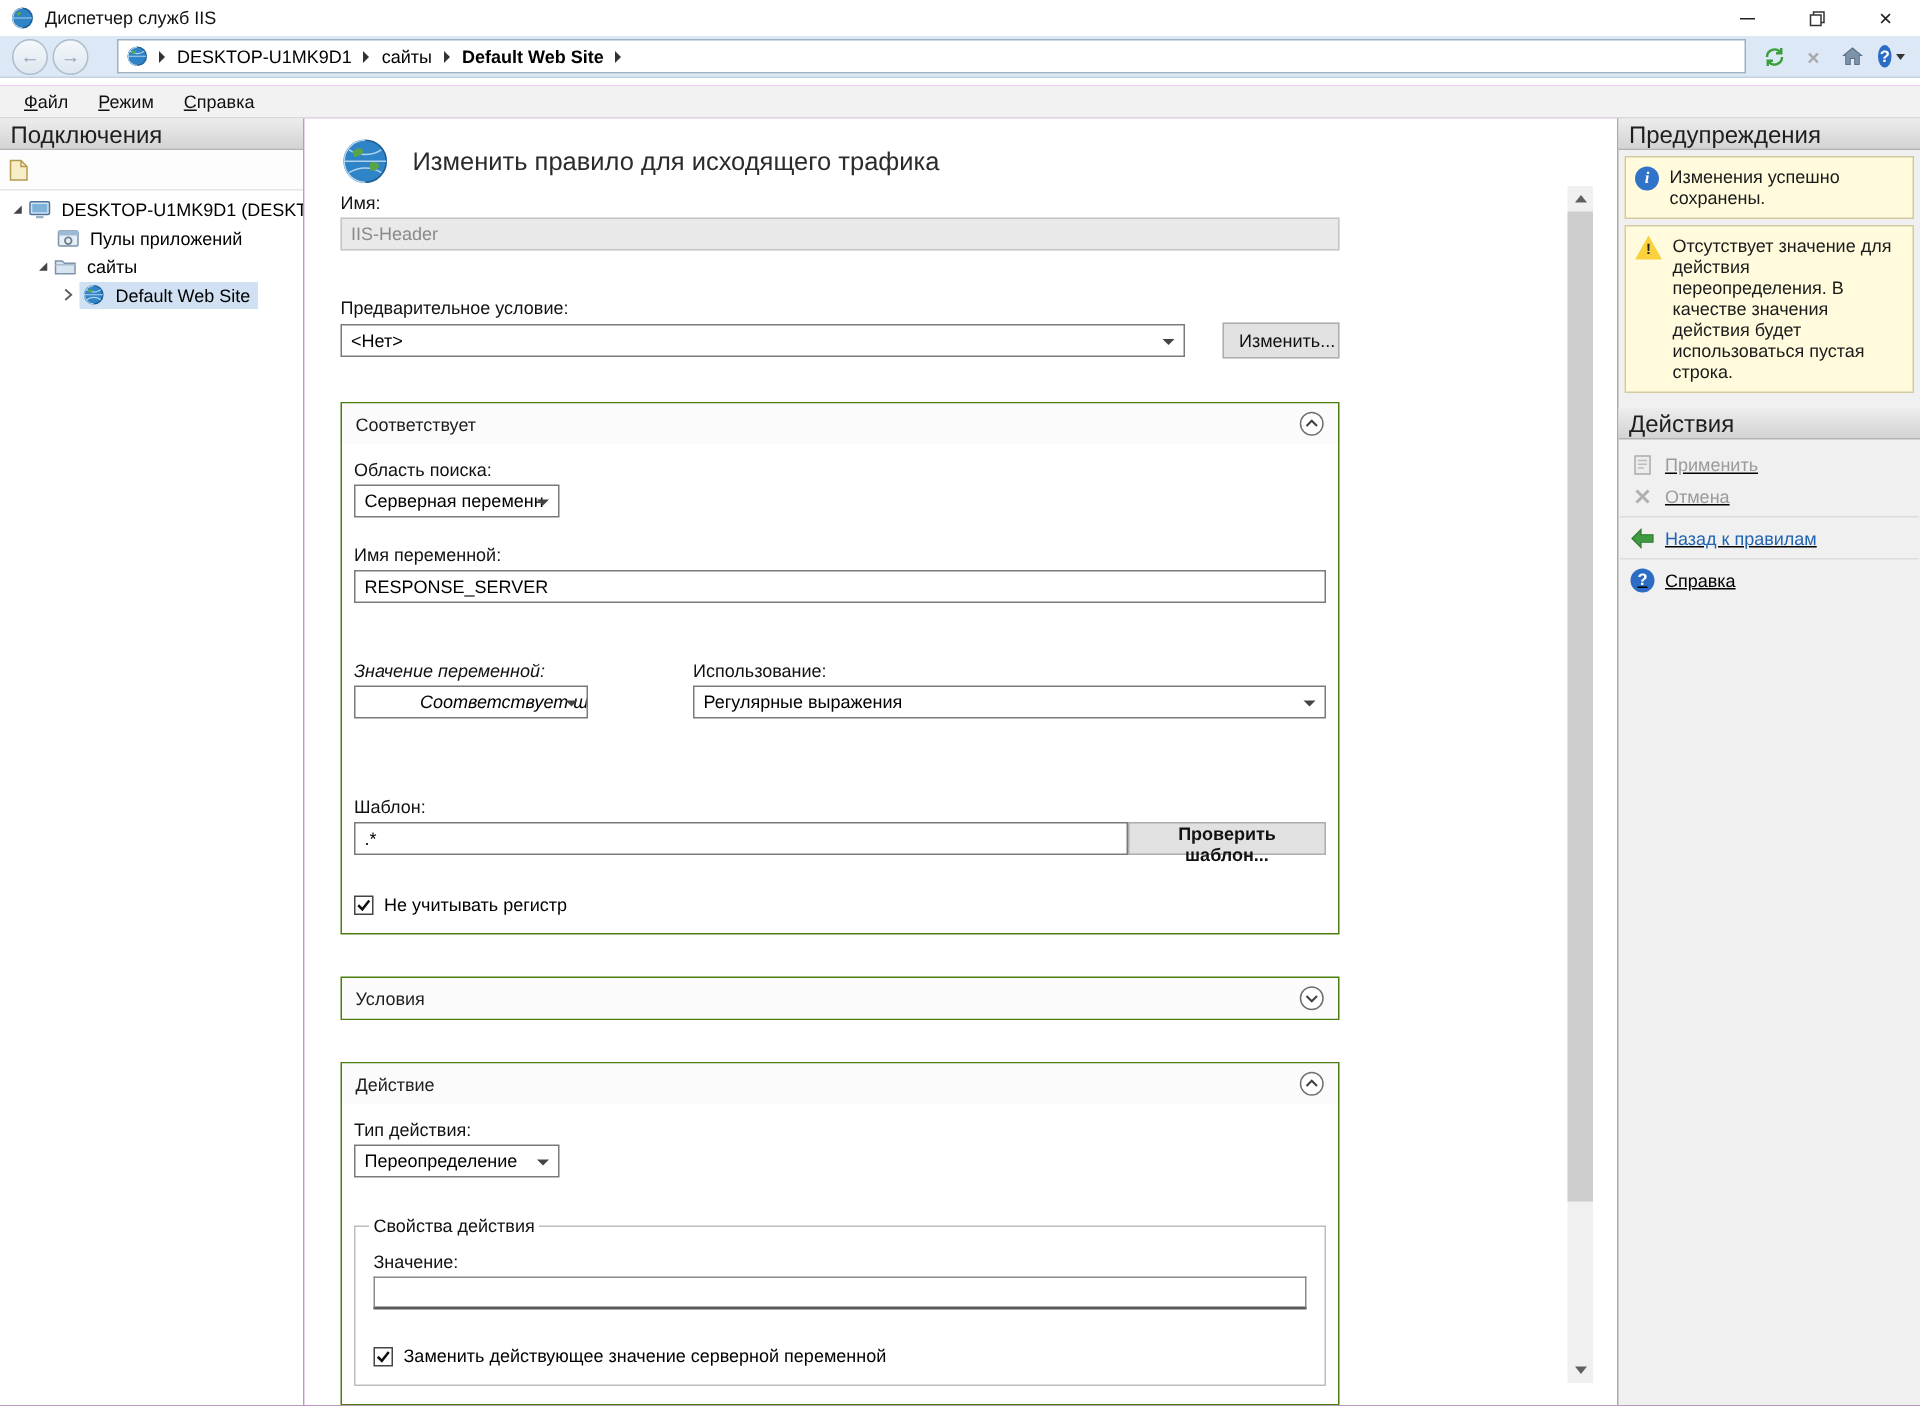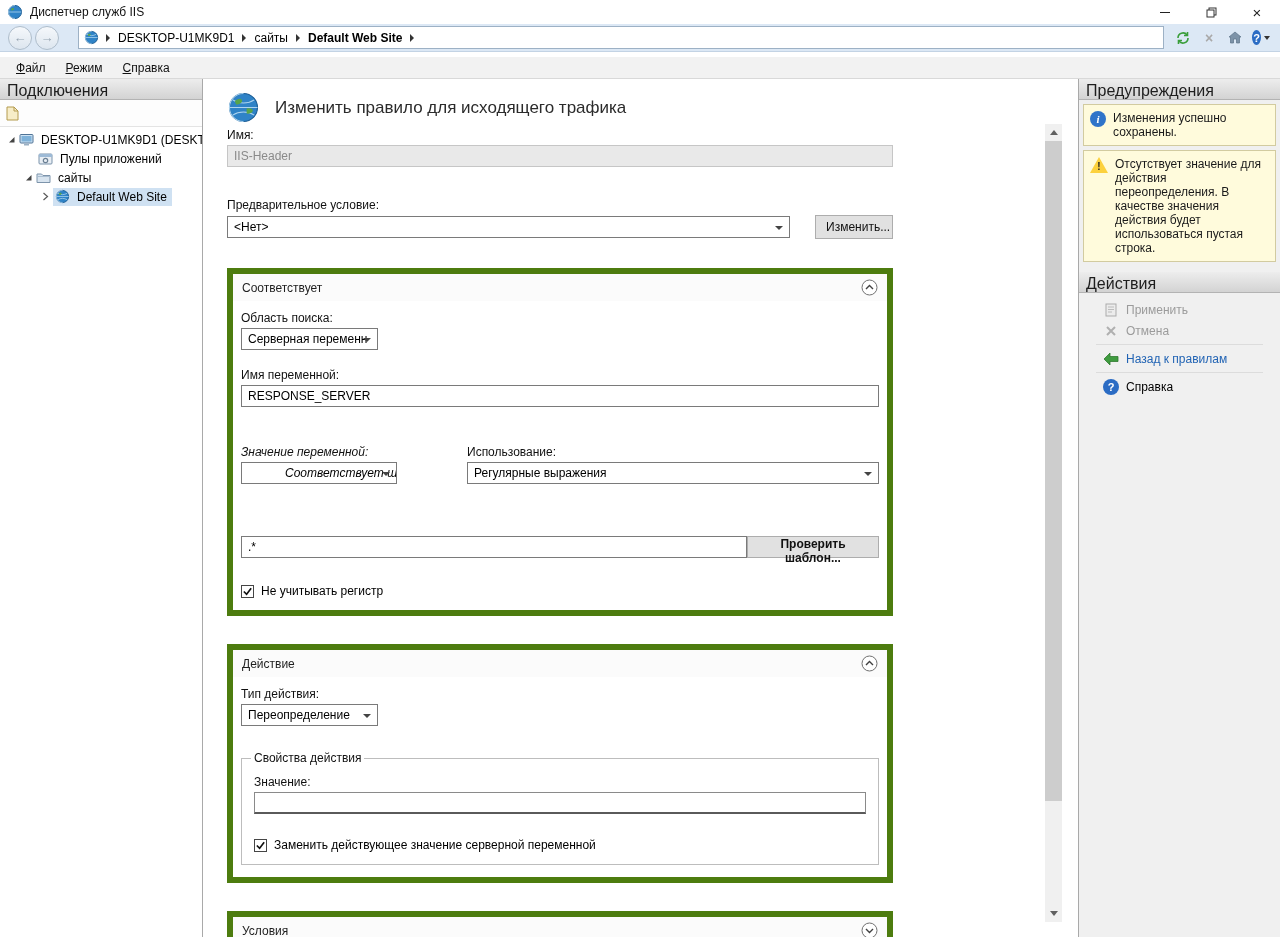--- a/index.html
+++ b/index.html
@@ -63,21 +63,21 @@
   .mt3{margin-top:3px;} .mt6{margin-top:6px;}
   .sp-precond { margin-top:31px; }
   .row { display:flex; align-items:center; }
   .select { height:22px; border:1px solid #7a7a7a; background:#fff; display:flex; align-items:center; padding:0 20px 0 6px; position:relative; white-space:nowrap; overflow:hidden; }
   .select::after { content:""; position:absolute; right:6px; top:9px; border:4px solid transparent; border-top-color:#444; }
   .btn { height:24px; border:1px solid #adadad; background:#e1e1e1; font-family:inherit; font-size:12px; padding:0 10px; color:#111; }
   .btn.small { height:22px; }
   .w577{width:577px;} .w137{width:137px;} .w156{width:156px;padding-left:43px;} .w132{width:132px; flex:none;font-weight:bold;}
   .edit-btn { margin-left:25px; width:78px; }
 
-  .section { width:666px; border:6px solid #4d7c0f; background:#fff; margin-top:29px; }
+  .section { width:666px; border:1px solid #4d7c0f; background:#fff; margin-top:29px; }
   .section-header { height:27px; display:flex; align-items:center; padding:0 9px; background:#fbfbfb; }
   .section-title { flex:1; color:#1e1e1e; }
   .sec-chev { display:inline-flex; }
   .section-body { padding:4px 8px 12px 8px; }
   .two-col { display:flex; margin-top:38px; }
   .col-left { width:226px; flex:none;font-style:italic; }
   .col-right { flex:1; }
   .pattern-block { margin-top:52px; }
   .check-row { display:flex; align-items:center; margin-top:26px; }
   .checkbox { width:13px; height:13px; border:1px solid #454545; background:#fff; display:inline-flex; align-items:center; justify-content:center; margin-right:7px; flex:none; }
@@ -94,21 +94,21 @@
   .sb-thumb { position:absolute; top:17px; left:0; width:17px; height:660px; background:#cdcdcd; }
 
   
   .alerts-area { padding:4px 4px 6px 4px; }
   .alert { background:#fffbdc; border:1px solid #d2cba0; padding:6px 6px; display:flex; gap:7px; margin-bottom:4px; }
   .alert-text { font-size:12px; line-height:14px; color:#1a1a1a; }
   .info-icon { width:16px; height:16px; border-radius:50%; background:#2f74c9; color:#fff; font-size:11px; font-style:italic; font-weight:bold; font-family:"Liberation Serif","DejaVu Serif",serif; display:flex; align-items:center; justify-content:center; flex:none; }
   .warn-icon { position:relative; width:18px; height:16px; flex:none; }
   .warn-icon::before { content:""; position:absolute; left:0; top:0; border-left:9px solid transparent; border-right:9px solid transparent; border-bottom:16px solid #fcd13e; }
   .warn-glyph { position:absolute; left:0; right:0; top:4px; text-align:center; font-size:10px; font-weight:bold; color:#222; }
-  .actions-list { padding:6px 16px; }
+  .actions-list { padding:6px 0;text-decoration:underline; }
   .action-item { display:flex; align-items:center; gap:7px; padding:3px 8px; min-height:21px; }
   .action-item .ic { width:16px; display:inline-flex; justify-content:center; flex:none; }
   .action-item.disabled { color:#9b9b9b; }
   .action-item.link { color:#2264b4; }
   .action-sep { height:1px; background:#dcdcdc; margin:3px 1px; }
   .help-circle.sm { width:16px; height:16px; font-size:11px; }
 </style>
 </head>
 <body>
 
@@ -321,34 +321,48 @@
               </div>
               <div class="col-right">
                 <div class="field-label">Использование:</div>
                 <div class="select">
                     <span>Регулярные выражения</span>
                   </div>
               </div>
             </div>
 
             <div class="pattern-block">
+              <div class="field-label">Шаблон:</div>
               <div class="row">
                 <input class="tb" style="flex: 1 1 0%;" value=".*">
                 <button class="btn small w132">Проверить шаблон...</button>
               </div>
             </div>
 
             <div class="check-row">
               <span class="checkbox">
                 <svg width="11" height="11" viewBox="0 0 12 12">
                     <path d="M2 6 L5 9 L10 2.5" fill="none" stroke="#111" stroke-width="1.8"></path>
                   </svg>
               </span>
               <span>Не учитывать регистр</span>
             </div>
+          </div>
+        </div>
+
+        
+        <div class="section" style="margin-top:28px;">
+          <div class="section-header">
+            <span class="section-title">Условия</span>
+            <span class="sec-chev">
+              <svg width="17" height="17" viewBox="0 0 17 17">
+                  <circle cx="8.5" cy="8.5" r="7.5" fill="#fff" stroke="#707070"></circle>
+                  <path d="M5 7 L8.5 10.5 L12 7" fill="none" stroke="#404040" stroke-width="1.4"></path>
+                </svg>
+            </span>
           </div>
         </div>
 
         
         <div class="section" style="margin-top:28px;">
           <div class="section-header">
             <span class="section-title">Действие</span>
             <span class="sec-chev">
               <svg width="17" height="17" viewBox="0 0 17 17">
                   <circle cx="8.5" cy="8.5" r="7.5" fill="#fff" stroke="#707070"></circle>
@@ -371,33 +385,20 @@
                   <svg width="11" height="11" viewBox="0 0 12 12">
                       <path d="M2 6 L5 9 L10 2.5" fill="none" stroke="#111" stroke-width="1.8"></path>
                     </svg>
                 </span>
                 <span>Заменить действующее значение серверной переменной</span>
               </div>
             </fieldset>
           </div>
         </div>
 
-        
-        <div class="section" style="margin-top:28px;">
-          <div class="section-header">
-            <span class="section-title">Условия</span>
-            <span class="sec-chev">
-              <svg width="17" height="17" viewBox="0 0 17 17">
-                  <circle cx="8.5" cy="8.5" r="7.5" fill="#fff" stroke="#707070"></circle>
-                  <path d="M5 7 L8.5 10.5 L12 7" fill="none" stroke="#404040" stroke-width="1.4"></path>
-                </svg>
-            </span>
-          </div>
-        </div>
-
       </div>
 
       <div class="scrollbar">
         <div class="sb-btn sb-up">
             <span class="tri-up"></span>
           </div>
         <div class="sb-thumb"></div>
         <div class="sb-btn sb-down">
             <span class="tri-down"></span>
           </div>

